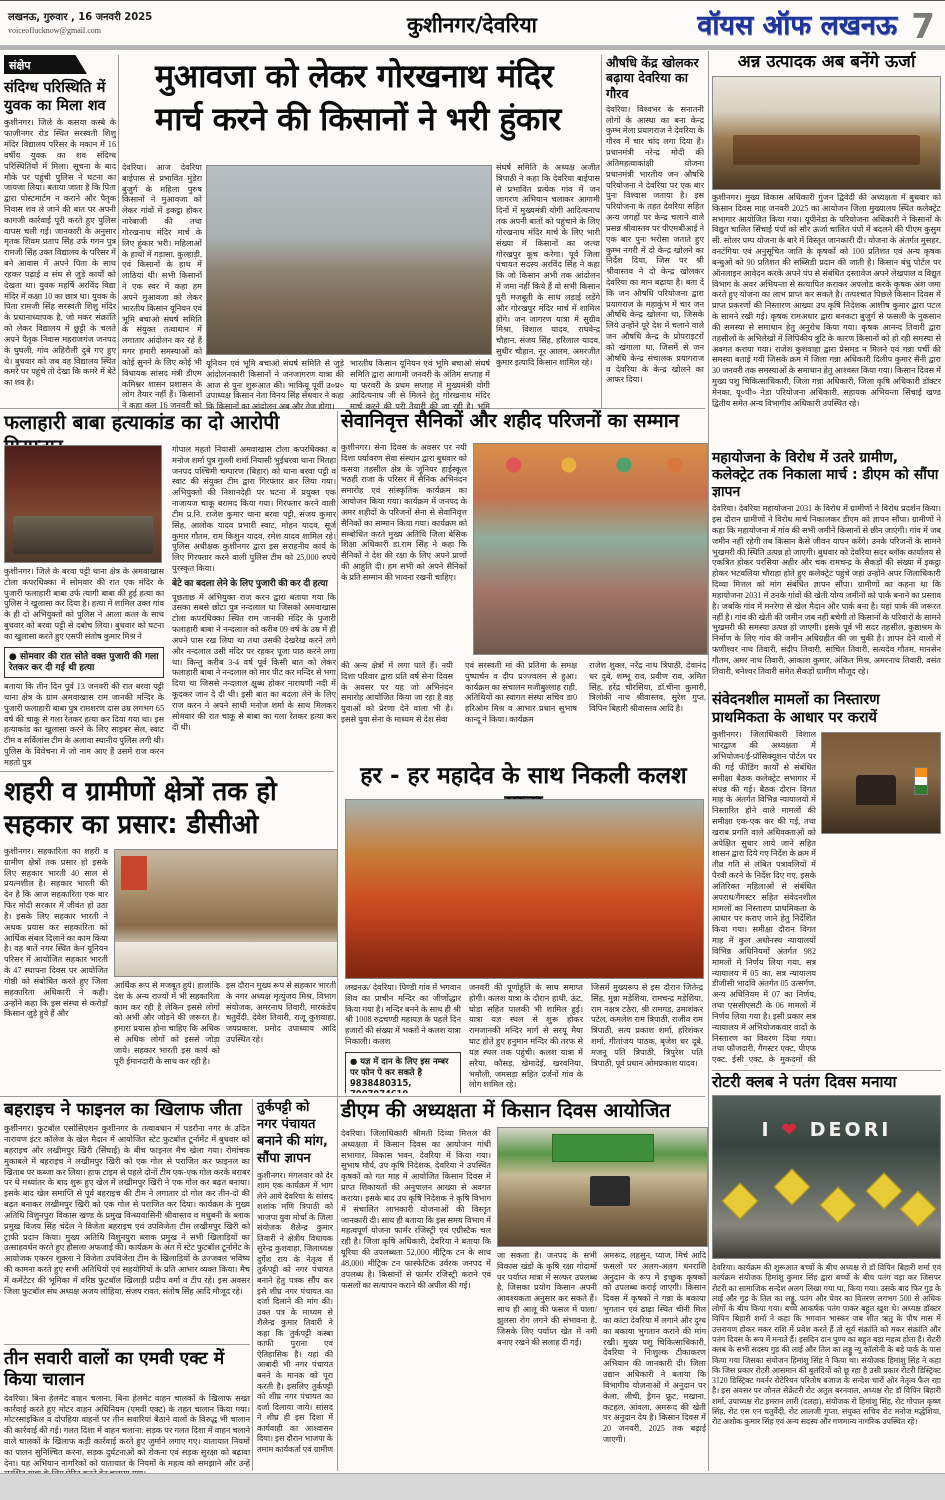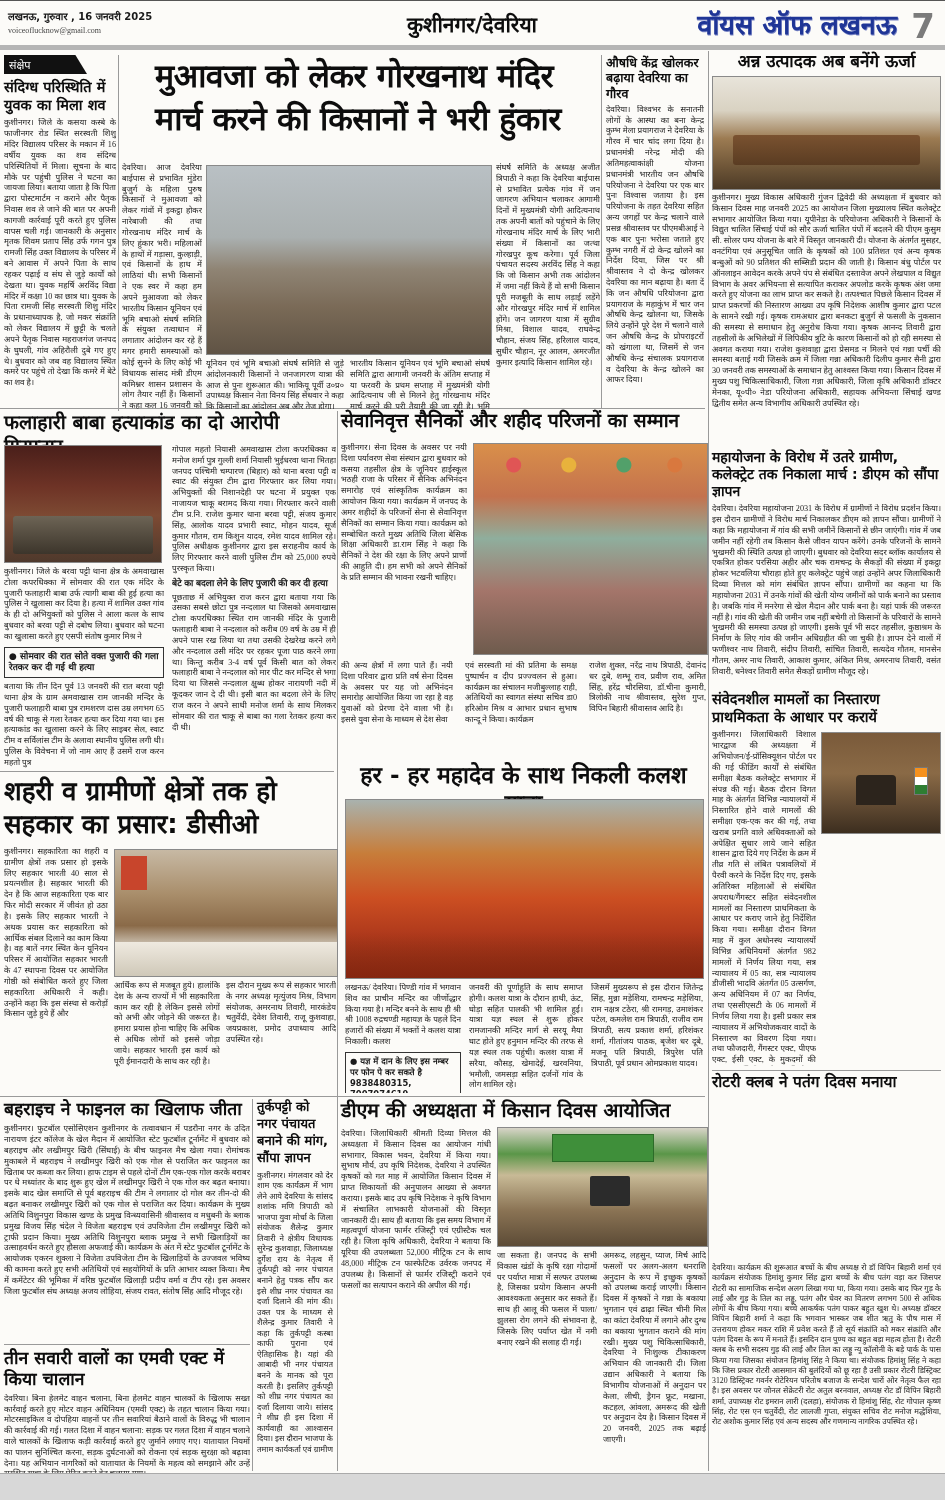--- a/index.html
+++ b/index.html
@@ -21,21 +21,21 @@
   .ph-kisan{background:linear-gradient(180deg,#d8d4c8 0%,#5a9648 22%,#c8ba96 40%,#8a7354 70%,#5c4b36 100%);}
   .ph-kites{background:linear-gradient(180deg,#53605b 0%,#37443f 30%,#5c665f 55%,#87857b 80%,#3f3d37 100%);}
   .kite{position:absolute;width:24px;height:24px;background:#e9cb36;border:1px solid #a8901c;transform:rotate(45deg);}
   .deori{position:absolute;top:22px;left:0;right:0;text-align:center;color:#f2f2ee;
          font-family:"DejaVu Sans",sans-serif;font-weight:bold;font-size:19px;letter-spacing:3px;}
   .deori .hrt{color:#d62b3c;}
   .flag{position:absolute;width:12px;height:26px;background:linear-gradient(180deg,#f5911e 0 33%,#ffffff 33% 66%,#2e7d32 66% 100%);border:1px solid #777;}
   .boxed{border:1.5px solid #333;padding:3px 4px;font-family:"DejaVu Sans",sans-serif;
          font-weight:bold;font-size:9px;line-height:1.3;margin:4px 0;}
   .subbold{font-family:Liberation Sans, sans-serif;font-weight:bold;font-size:9px;line-height:1.3;margin:3px 0;}
-  .lbl{background:#111;color:#fff;font-family:"DejaVu Sans",sans-serif;font-weight:normal;
+  .lbl{background:#111;color:#fff;font-family:"DejaVu Sans",sans-serif;font-weight:bold;
        font-size:11px;padding:2px 8px 2px 5px;display:inline-block;
        clip-path:polygon(0 0,86% 0,100% 100%,0 100%);}
 </style>
 </head>
 <body>
 
 <div id="page">
 
   <div class="abs" style="left:8px;top:8px;width:200px;">
     <div style="font-size:10px;font-weight:bold;font-family:'DejaVu Sans',sans-serif;">लखनऊ, गुरुवार , 16 जनवरी 2025</div>
@@ -96,20 +96,32 @@
       <div class="photo ph-collect" style="position:relative;float:right;width:118px;height:100px;margin:2px 0 3px 5px;">
         <div class="flag" style="right:12px;top:34px;"></div>
         <div style="position:absolute;left:34px;top:42px;width:40px;height:30px;background:#2c241c;border-radius:4px 4px 0 0;"></div>
       </div>
       <span class="bt" style="display:block;">कुशीनगर। जिलाधिकारी विशाल भारद्वाज की अध्यक्षता में अभियोजन/ई-प्रॉसिक्यूशन पोर्टल पर की गई फीडिंग कार्यों से संबंधित समीक्षा बैठक कलेक्ट्रेट सभागार में संपन्न की गई। बैठक दौरान विगत माह के अंतर्गत विभिन्न न्यायालयों में निस्तारित होने वाले मामलों की समीक्षा एक-एक कर की गई, तथा खराब प्रगति वाले अधिवक्ताओं को अपेक्षित सुधार लाये जाने सहित शासन द्वारा दिये गए निर्देश के क्रम में तीव्र गति से लंबित पत्रावलियों में पैरवी करने के निर्देश दिए गए, इसके अतिरिक्त महिलाओं से संबंधित अपराध/गैंगस्टर सहित संवेदनशील मामलों का निस्तारण प्राथमिकता के आधार पर कराए जाने हेतु निर्देशित किया गया। समीक्षा दौरान विगत माह में कुल अधोनस्थ न्यायालयों विभिन्न अधिनियमों अंतर्गत 982 मामलों में निर्णय लिया गया, सत्र न्यायालय में 05 का, सत्र न्यायालय डीजीसी भादवि अंतर्गत 05 उत्सर्गण, अन्य अधिनियम में 07 का निर्णय, तथा एससीएसटी के 06 मामलों में निर्णय लिया गया है। इसी प्रकार सत्र न्यायालय में अभियोजकवार वादों के निस्तारण का विवरण दिया गया। तथा फौजदारी, गैंगस्टर एक्ट, पीएफ एक्ट, ईसी एक्ट, के मुकदमों की अद्यतन स्थिति से अभियोजन अधिकारी द्वारा अवगत कराया गया। बैठक दौरान पॉक्सो एक्ट के तहत हुए निर्णय के नकल की पृच्छा की गई, जिस पर संबंधित द्वारा अभी तक नकल नहीं मिलने की जानकारी दी गई, जिलाधिकारी द्वारा लगभग एक माह पूर्ण होने के पश्चात भी नकल नहीं मिलने पर नाराजगी व्यक्त की गई तथा मॉनिटरिंग सेल की बैठक के एजेंडे में शामिल किए जाने हेतु संबंधित को निर्देशित किया गया। इस दौरान अपर जिलाधिकारी वैभव मिश्रा, जेडी वेद प्रकाश उमराव, जगदीश प्रसाद आर्य ज्येष्ठ अभियोजन अधिकारी, धर्मनाथ विंद अभियोजन अधिकारी, सहित सभी सहायक अभियोजन अधिकारी, एडीजीसी के साथ विशेष लोक अभियोजक व अन्य सम्बन्धित विभागों के अधिकारी गण उपस्थित रहे।</span>
     </div>
   </section>
 
   <section class="abs" style="left:712px;top:1072px;width:229px;height:398px;">
     <div class="hl" style="font-size:15.5px;">रोटरी क्लब ने पतंग दिवस मनाया</div>
+    <div class="photo ph-kites" style="left:0;top:22px;width:227px;height:162px;">
+      <div class="deori">
+        <span>I</span>
+        <span class="hrt">❤</span>
+        <span>DEORI</span>
+      </div>
+      <div class="kite" style="left:14px;top:92px;"></div>
+      <div class="kite" style="left:66px;top:78px;"></div>
+      <div class="kite" style="left:112px;top:96px;"></div>
+      <div class="kite" style="left:158px;top:82px;"></div>
+      <div class="kite" style="left:192px;top:100px;"></div>
+    </div>
     <div class="bt abs" style="left:0;top:190px;width:229px;height:206px;font-size:7.8px;">देवरिया। कार्यक्रम की शुरूआत बच्चों के बीच अध्यक्ष रो डॉ विपिन बिहारी शर्मा एवं कार्यक्रम संयोजक हिमांशु कुमार सिंह द्वारा बच्चों के बीच पतंग वड़ा कर जिसपर रोटरी का सामाजिक सन्देश अलग लिखा गया था, किया गया। उसके बाद फिर गुड़ के लाई और गुड़ के तिल का लड्डू, पतंग और घेवर का वितरण लगभग 500 से अधिक लोगों के बीच किया गया। बच्चे आकर्षक पतंग पाकर बहुत खुश थे। अध्यक्ष डॉक्टर विपिन बिहारी शर्मा ने कहा कि भगवान भास्कर जब शीत ऋतु के पौष मास में उत्तरायण होकर मकर राशि में प्रवेश करते हैं तो सूर्य संक्रांति को मकर संक्रांति और पतंग दिवस के रूप में मनाते हैं। इसदिन दान पुण्य का बहुत बड़ा महत्व होता है। रोटरी क्लब के सभी सदस्य गुड़ की लाई और तिल का लड्डू न्यू कॉलोनी के बड़े पार्क के पास किया गया जिसका संयोजन हिमांशु सिंह ने किया था। संयोजक हिमांशु सिंह ने कहा कि जिस प्रकार रोटरी आसमान की बुलंदियों को छू रहा है उसी प्रकार रोटरी डिस्ट्रिक्ट 3120 डिस्ट्रिक्ट गवर्नर रोटेरियन परितोष बजाज के सन्देश चारों ओर नेतृत्व फैल रहा है। इस अवसर पर जोनल सेक्रेटरी रोट अतुल बरनवाल, अध्यक्ष रोट डॉ विपिन बिहारी शर्मा, उपाध्यक्ष रोट इमरान लारी (दलहा), संयोजक रो हिमांशु सिंह, रोट गोपाल कृष्ण सिंह, रोट एस एन चतुर्वेदी, रोट लालजी गुप्ता, संयुक्त सचिव रोट मनोज मद्धेशिया, रोट अशोक कुमार सिंह एवं अन्य सदस्य और गणमान्य नागरिक उपस्थित रहे।</div>
   </section>
 
   <section class="abs" style="left:4px;top:410px;width:332px;height:358px;">
     <div class="hl" style="font-size:19.5px;">फलाहारी बाबा हत्याकांड का दो आरोपी गिरफ्तार</div>
     <div class="abs" style="left:0;top:34px;width:160px;height:324px;overflow:hidden;">
       <div class="photo ph-police" style="position:relative;width:156px;height:116px;">
         <div style="position:absolute;left:8px;bottom:8px;width:140px;height:38px;background:linear-gradient(180deg,#6d6455,#3c352b);border-radius:3px;"></div>
       </div>
       <div class="bt" style="margin-top:4px;">कुशीनगर। जिले के बरवा पट्टी थाना क्षेत्र के अमवाखास टोला कपरधिक्का में सोमवार की रात एक मंदिर के पुजारी फलाहारी बाबा उर्फ त्यागी बाबा की हुई हत्या का पुलिस ने खुलासा कर दिया है। हत्या में शामिल उक्त गांव के ही दो अभियुक्तों को पुलिस ने आला कत्ल के साथ बुधवार को बरवा पट्टी से दबोच लिया। बुधवार को घटना का खुलासा करते हुए एसपी संतोष कुमार मिश्र ने</div>

